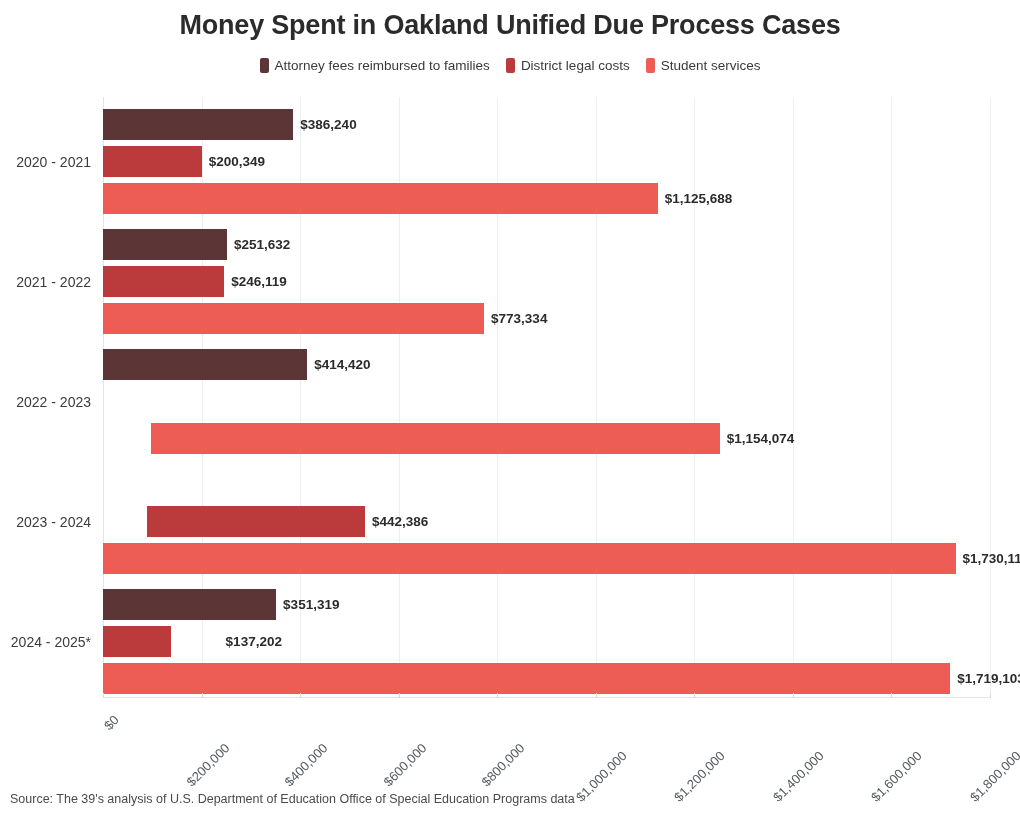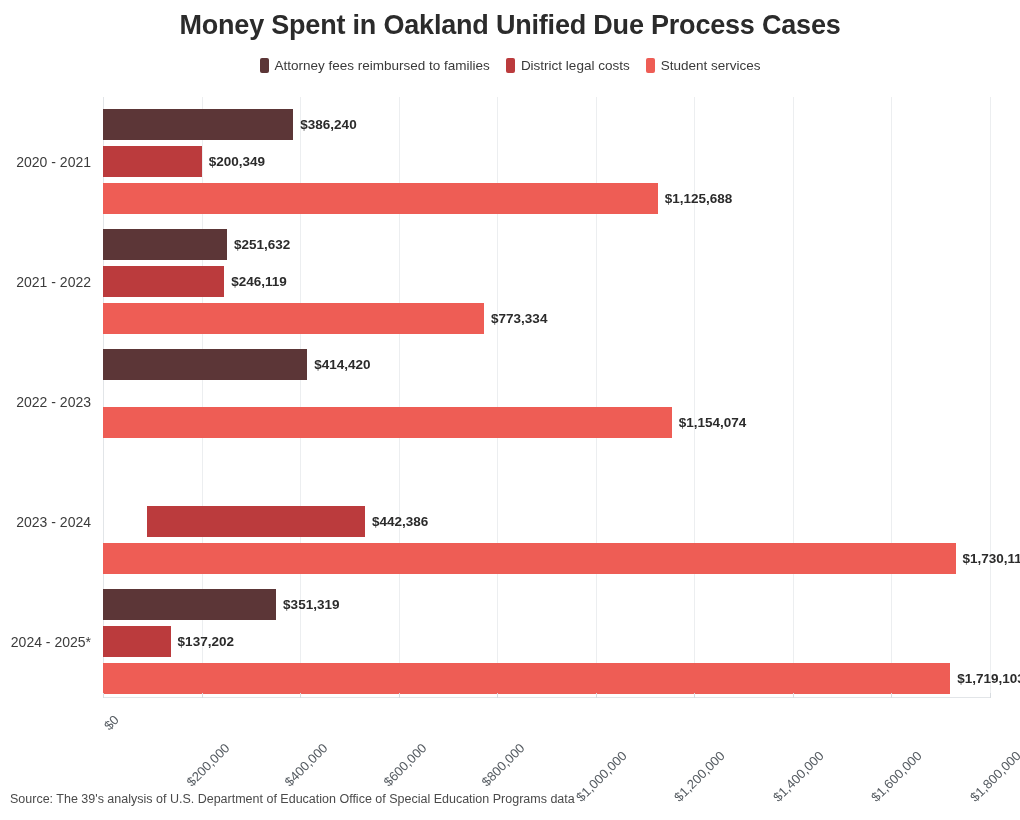--- a/index.html
+++ b/index.html
@@ -228,41 +228,41 @@
       <div class="bar-row" style="top: 74px;">
         <span class="bar" style="width: 381.082px; background: rgb(238, 93, 85);"></span>
         <span class="bar-label">$773,334</span>
       </div>
     </div>
     <div class="bar-group" style="top: 252px; text-align: center;">
       <div class="bar-row" style="top: 0px;">
         <span class="bar" style="width: 204.217px; background: rgb(92, 54, 55);"></span>
         <span class="bar-label">$414,420</span>
       </div>
-      <div class="bar-row" style="top: 58px;">
+      <div class="bar-row" style="top: 74px; margin-left: 48px;">
         <span class="bar" style="width: 568.702px; background: rgb(238, 93, 85);"></span>
         <span class="bar-label">$1,154,074</span>
       </div>
     </div>
     <div class="bar-group" style="top: 372px;">
       <div class="bar-row" style="top: 37px; padding-left: 44px;">
         <span class="bar" style="width: 217.998px; background: rgb(187, 59, 61);"></span>
         <span class="bar-label">$442,386</span>
       </div>
       <div class="bar-row" style="top: 74px;">
         <span class="bar" style="width: 852.561px; background: rgb(238, 93, 85);"></span>
         <span class="bar-label">$1,730,113</span>
       </div>
     </div>
     <div class="bar-group" style="top: 492px; text-align: right;">
       <div class="bar-row" style="top: 0px;">
         <span class="bar" style="width: 173.122px; background: rgb(92, 54, 55);"></span>
         <span class="bar-label">$351,319</span>
       </div>
-      <div class="bar-row" style="top: 37px;">
+      <div class="bar-row" style="top: 37px; gap: 48px;">
         <span class="bar" style="width: 67.6101px; background: rgb(187, 59, 61);"></span>
         <span class="bar-label">$137,202</span>
       </div>
       <div class="bar-row" style="top: 74px;">
         <span class="bar" style="width: 847.136px; background: rgb(238, 93, 85);"></span>
         <span class="bar-label">$1,719,103</span>
       </div>
     </div>
   </div>
 <div id="axis-line"></div>

